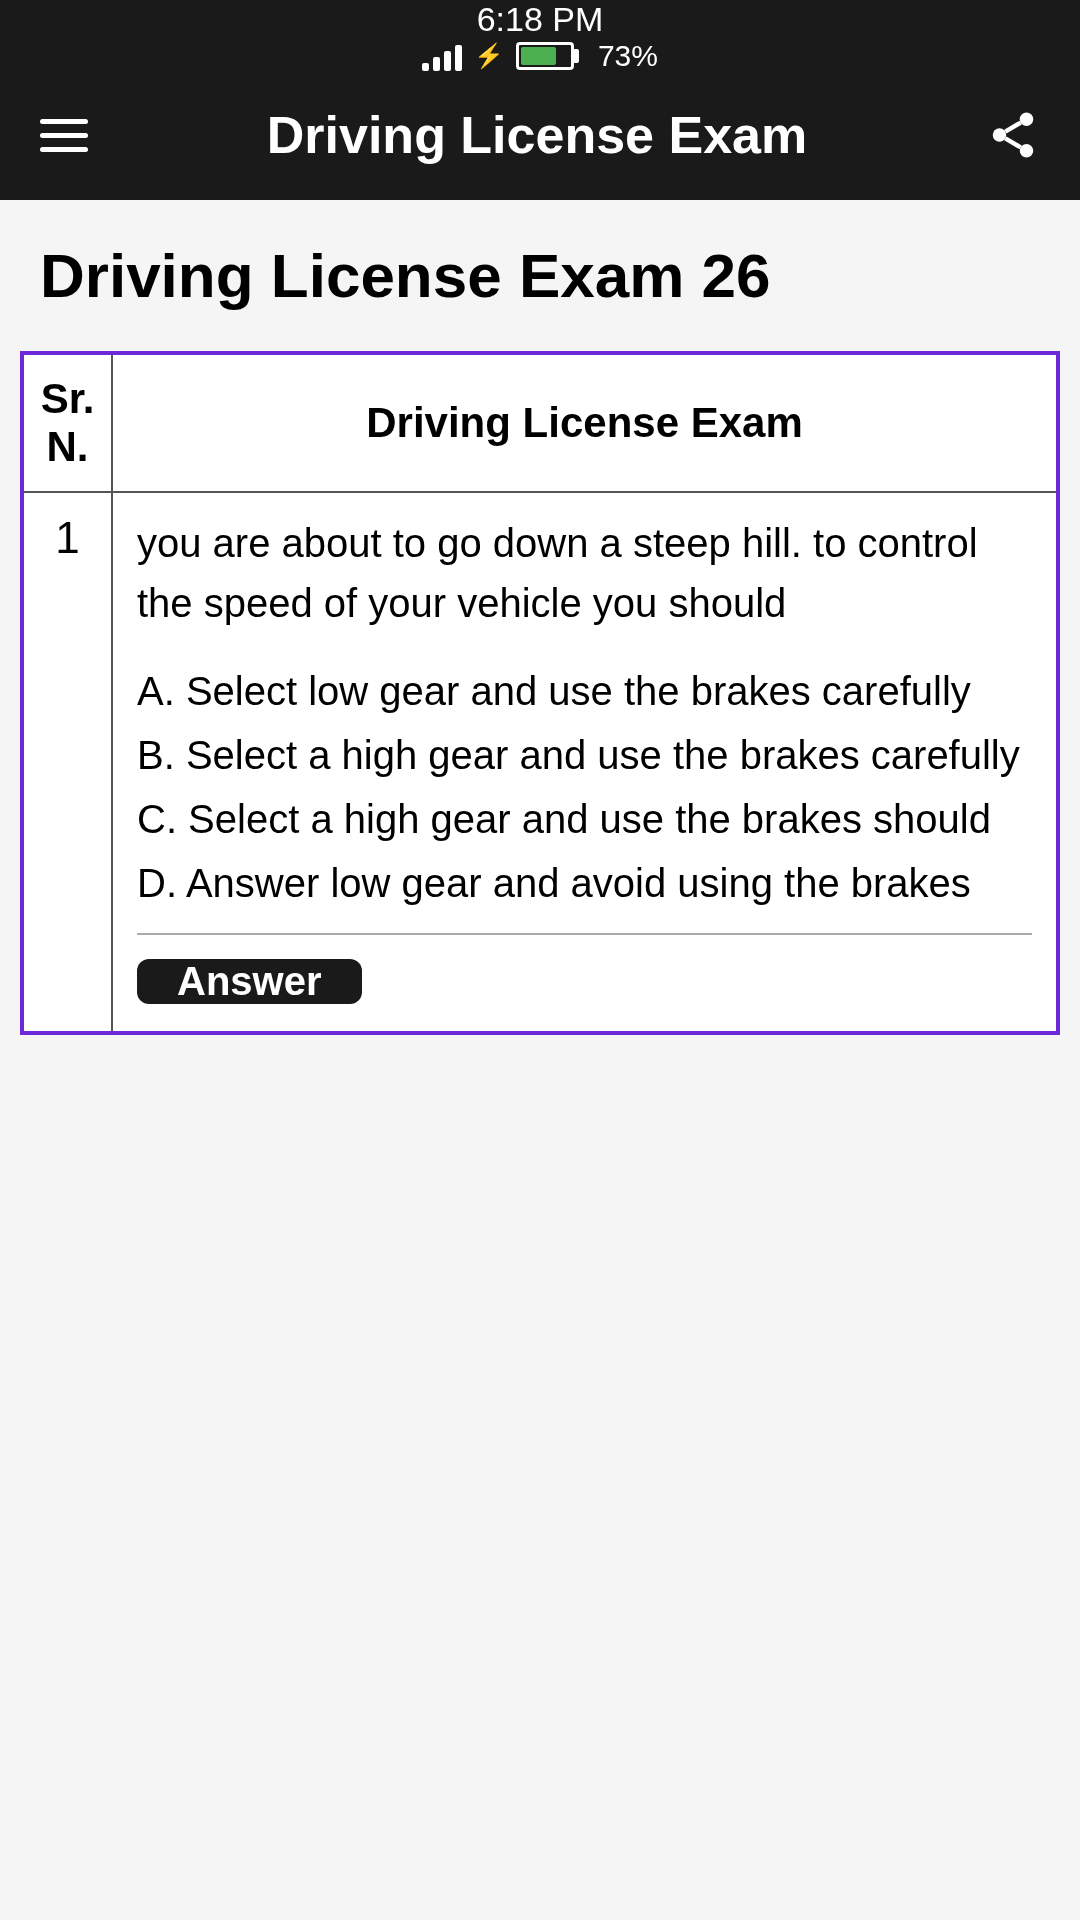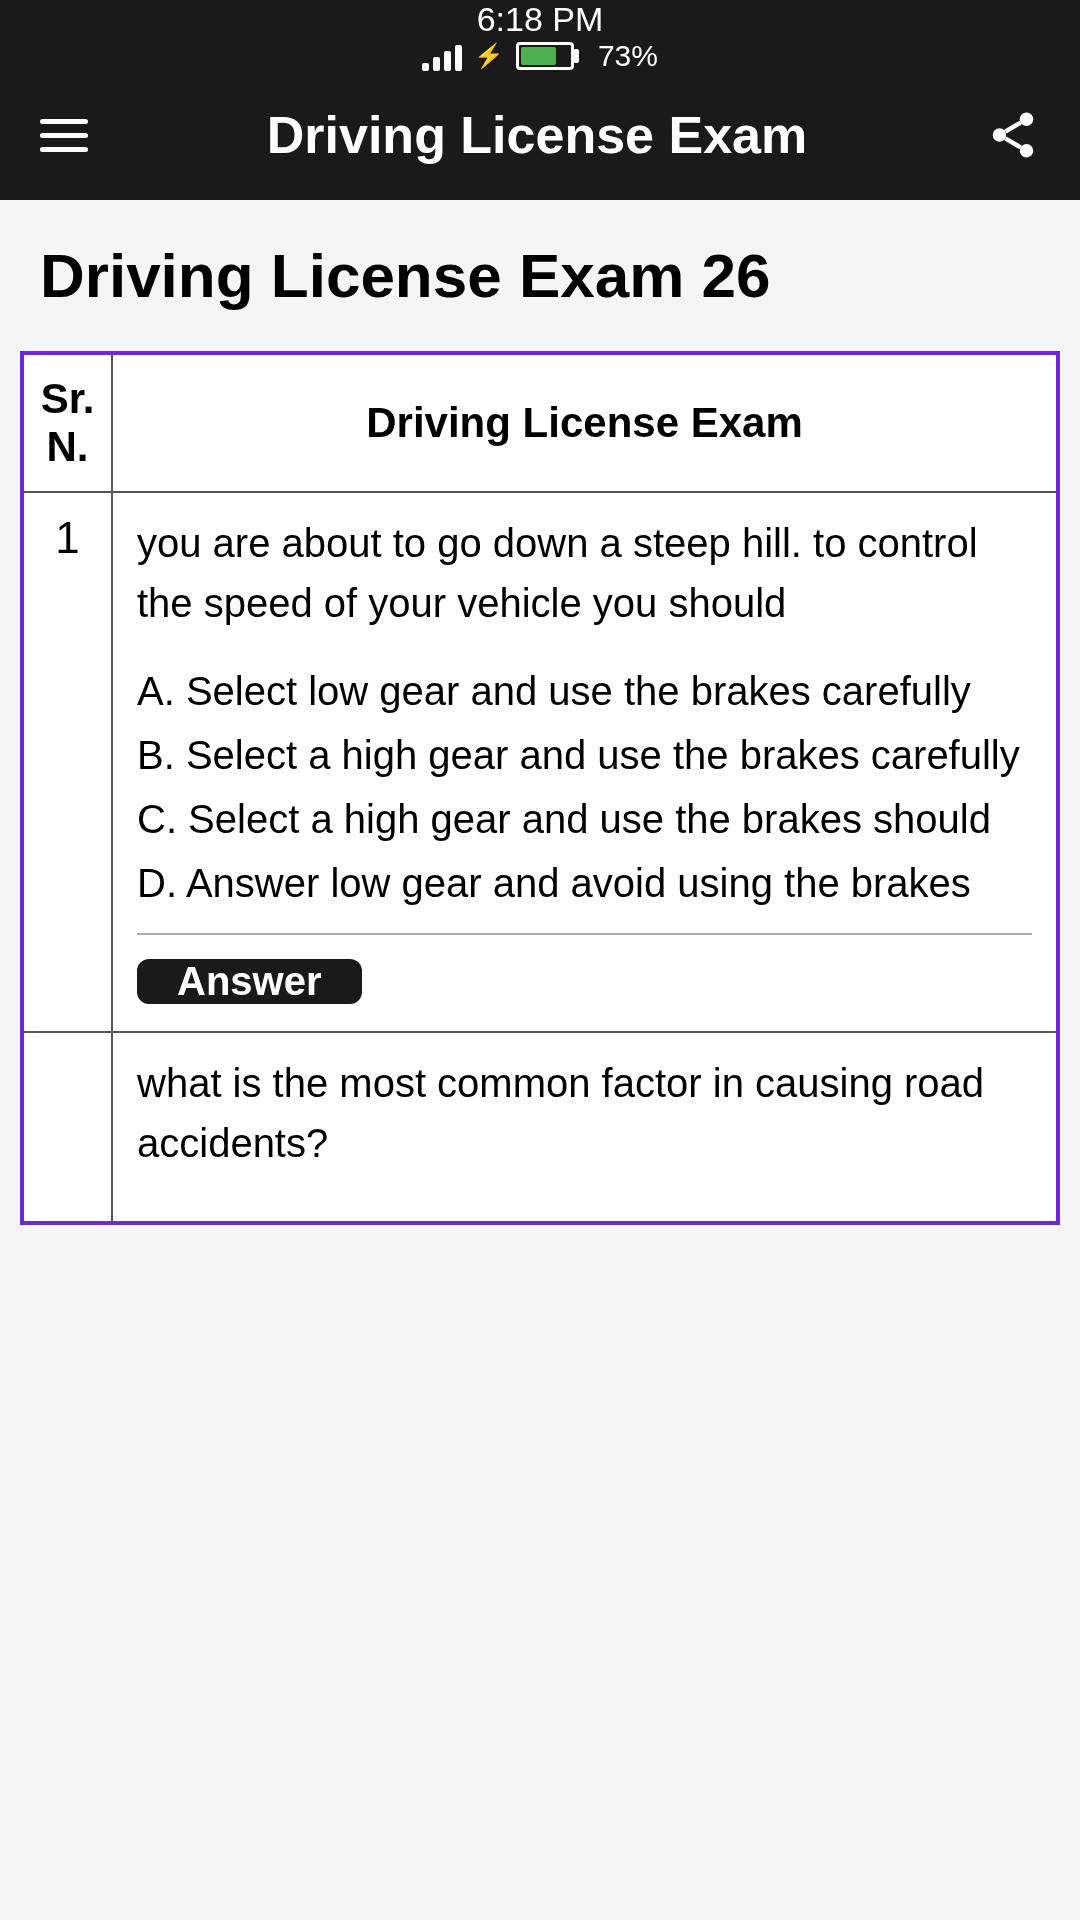--- a/index.html
+++ b/index.html
@@ -301,21 +301,15 @@
           <span class="answer-option">A. Select low gear and use the brakes carefully</span>
           <span class="answer-option">B. Select a high gear and use the brakes carefully</span>
           <span class="answer-option">C. Select a high gear and use the brakes should</span>
           <span class="answer-option">D. Answer low gear and avoid using the brakes</span>
           <div class="answer-btn-row">
             <button class="answer-btn">Answer</button>
           </div>
         </td>
       </tr>
 
-      <tr>
-        <td class="td-number2"></td>
-        <td class="td-question2">
-          <span class="question-text">what is the most common factor in causing road accidents?</span>
-        </td>
-      </tr>
     </tbody>
   </table>
 </div>
 
 </body></html>

